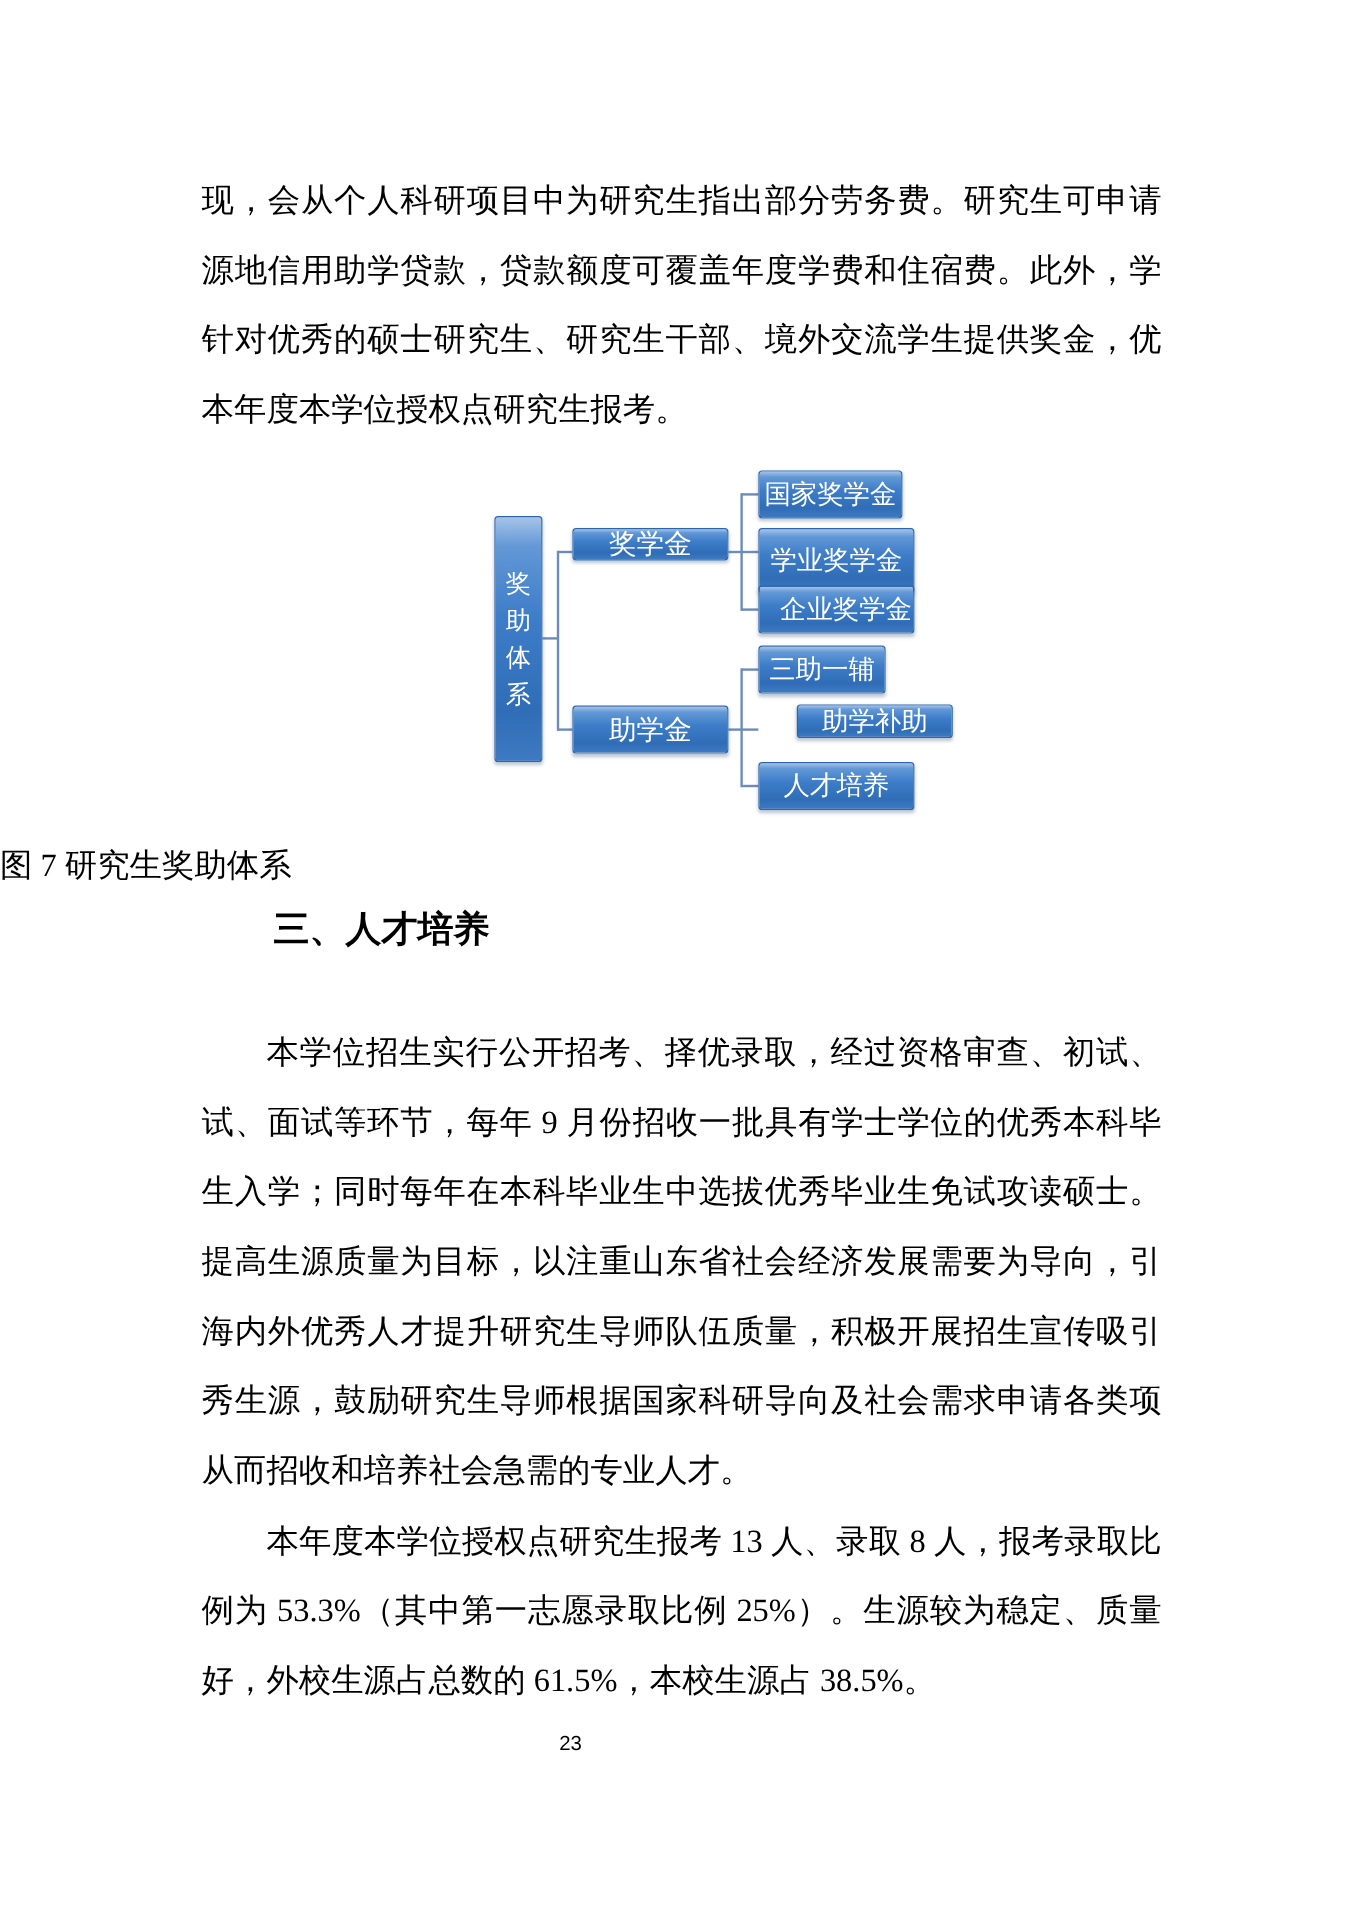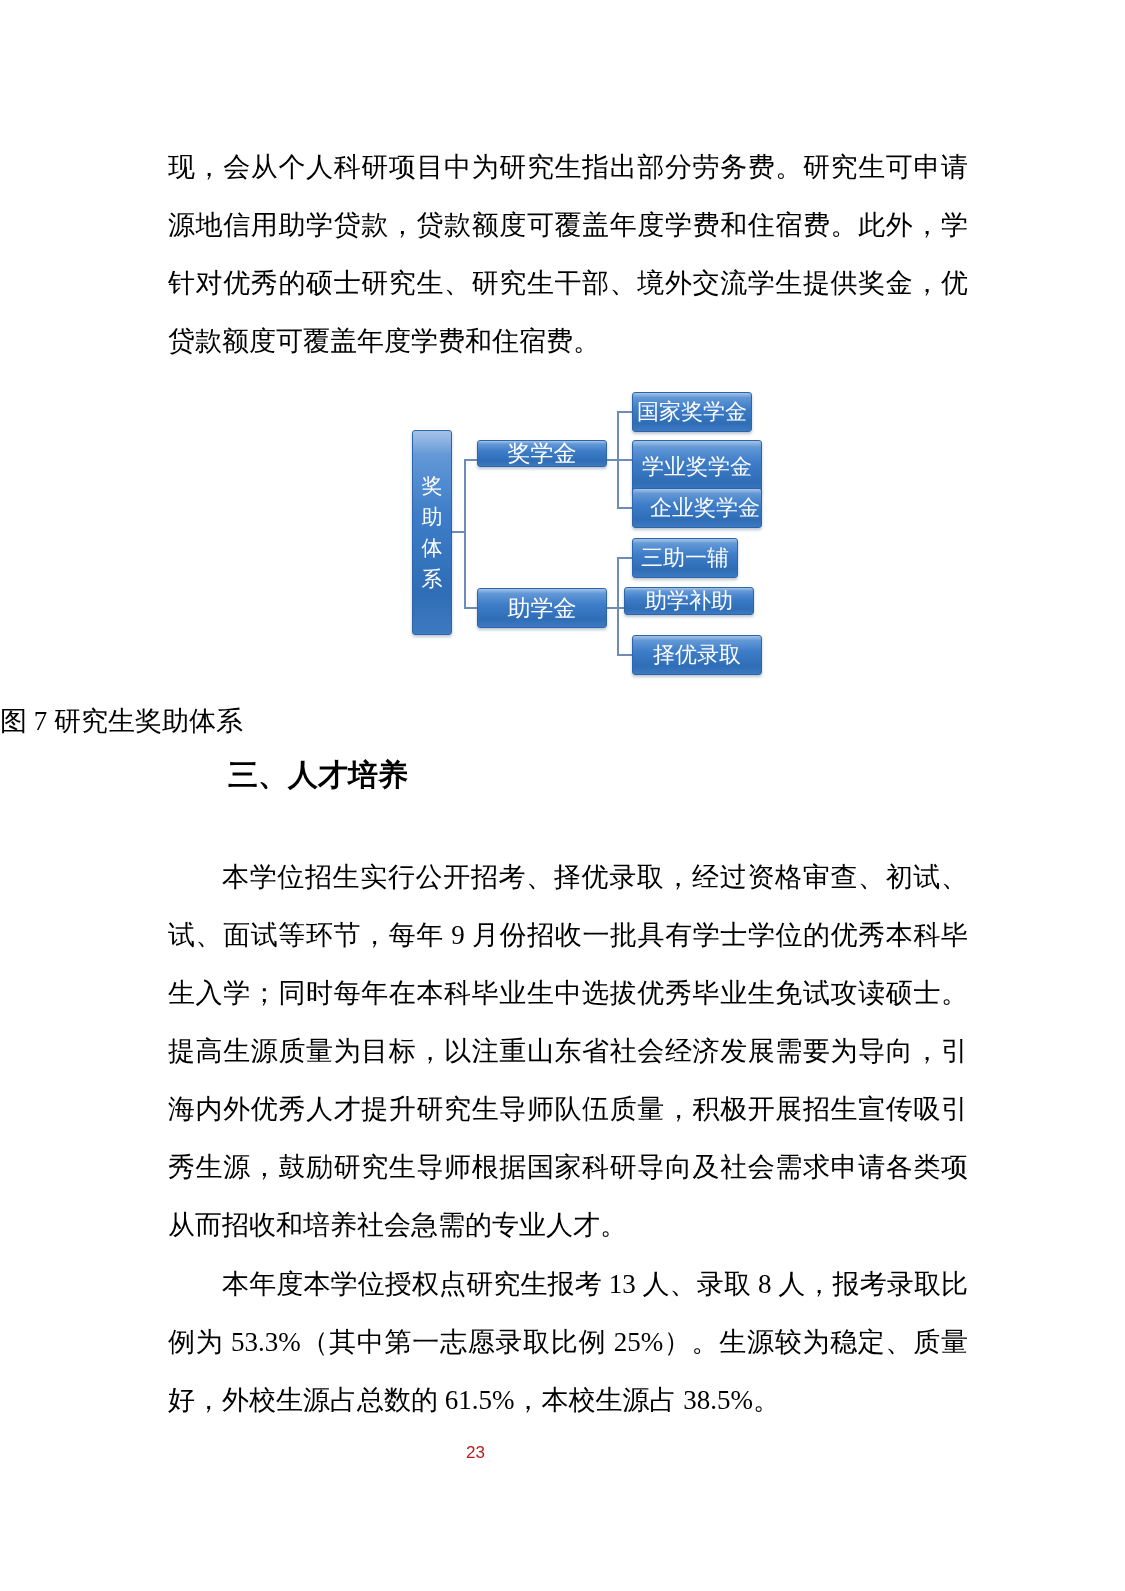--- a/index.html
+++ b/index.html
@@ -32,21 +32,21 @@
   }
   
   .fig-caption{
     position:absolute;left:0;top:705px;width:1125px;
     text-align:left;font-size:27px;line-height:32px;
   }
   
   .page-number{
     position:absolute;left:0;top:1443px;width:951px;
     text-align:center;font-size:17px;line-height:20px;
-    font-family:"Liberation Sans","DejaVu Sans",sans-serif;color:#b91c1c;
+    font-family:"Liberation Sans","DejaVu Sans",sans-serif;color:#000000;
   }
   
   .diagram{position:absolute;inset:0;}
   .dbox{
     position:absolute;box-sizing:border-box;
     border:1px solid #2d66a8;border-radius:3px;
     background:linear-gradient(180deg,#a6c3e8 0%,#6298d6 12%,#3d7cc8 42%,#2f6db6 80%,#3e7ac2 100%);
     box-shadow:0 2px 3px rgba(60,90,130,.35);
     color:#ffffff;
     display:flex;align-items:center;justify-content:center;
@@ -59,21 +59,21 @@
 </style>
 </head>
 <body>
 
 <div class="page">
 
   <div class="para" style="top:138px;">
     <div class="pline full">现，会从个人科研项目中为研究生指出部分劳务费。研究生可申请生</div>
     <div class="pline full">源地信用助学贷款，贷款额度可覆盖年度学费和住宿费。此外，学校</div>
     <div class="pline full">针对优秀的硕士研究生、研究生干部、境外交流学生提供奖金，优秀</div>
-    <div class="pline">贷款额度可覆盖年度学费和住宿费。</div>
+    <div class="pline">本年度本学位授权点研究生报考。</div>
   </div>
 
   <div class="diagram">
 
     <div class="conn" style="left:452px;top:531px;width:13px;height:2px;"></div>
     <div class="conn" style="left:464px;top:459px;width:2px;height:150px;"></div>
     <div class="conn" style="left:465px;top:459px;width:12px;height:2px;"></div>
     <div class="conn" style="left:465px;top:607px;width:12px;height:2px;"></div>
     <div class="conn" style="left:607px;top:459px;width:25px;height:2px;"></div>
     <div class="conn" style="left:617px;top:411px;width:2px;height:98px;"></div>
@@ -91,22 +91,22 @@
       <span class="root-char">系</span>
     </div>
 
     <div class="dbox" style="left:477px;top:440px;width:130px;height:27px;">奖学金</div>
     <div class="dbox" style="left:477px;top:588px;width:130px;height:40px;">助学金</div>
 
     <div class="dbox leaf" style="left:632px;top:392px;width:120px;height:40px;">国家奖学金</div>
     <div class="dbox leaf" style="left:632px;top:440px;width:130px;height:54px;">学业奖学金</div>
     <div class="dbox leaf" style="left:632px;top:488px;width:130px;height:40px;padding-left:16px;">企业奖学金</div>
     <div class="dbox leaf" style="left:632px;top:538px;width:106px;height:40px;">三助一辅</div>
-    <div class="dbox leaf" style="left:624px;top:587px;width:130px;height:28px;">助学补助</div>
-    <div class="dbox leaf" style="left:632px;top:635px;width:130px;height:40px;">择优录取</div>
+    <div class="dbox leaf" style="left:664px;top:587px;width:130px;height:28px;">助学补助</div>
+    <div class="dbox leaf" style="left:632px;top:635px;width:130px;height:40px;">人才培养</div>
   </div>
 
   <div class="fig-caption">图 7 研究生奖助体系</div>
 
   <div class="h-section">三、人才培养</div>
 
   <div class="para" style="top:848px;">
     <div class="pline full indent">本学位招生实行公开招考、择优录取，经过资格审查、初试、笔</div>
     <div class="pline full">试、面试等环节，每年 9 月份招收一批具有学士学位的优秀本科毕业</div>
     <div class="pline full">生入学；同时每年在本科毕业生中选拔优秀毕业生免试攻读硕士。以</div>

